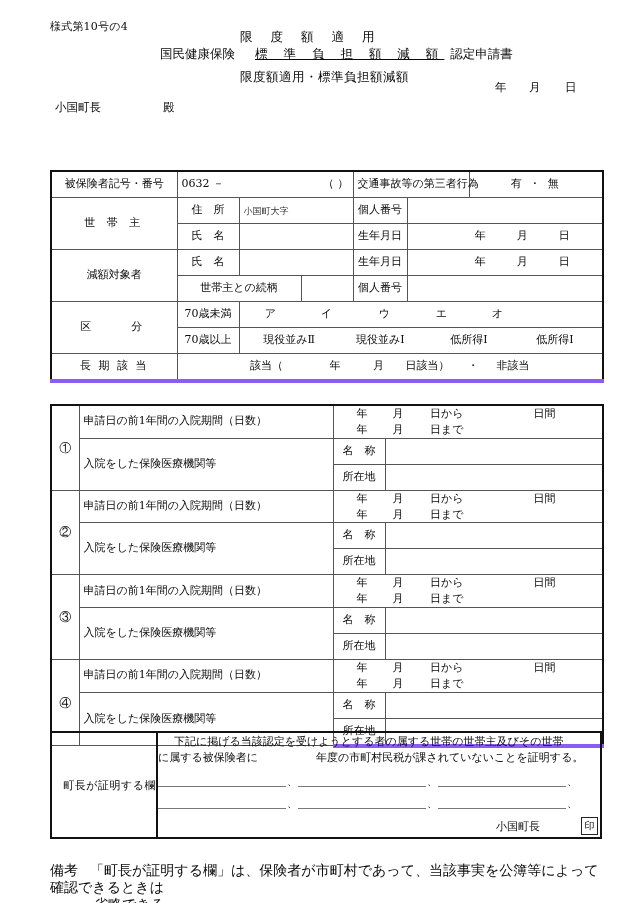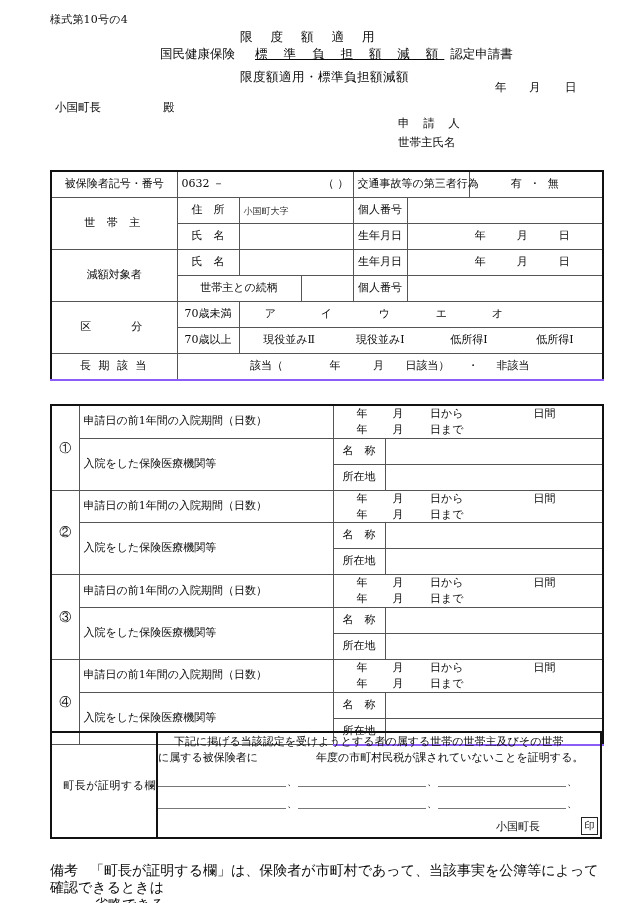--- a/index.html
+++ b/index.html
@@ -18,21 +18,21 @@
   .page {
     position: absolute;
     left: 0; top: 0;
     width: 630px;
     height: 903px;
   }
 
   
   .form-no {
     position: absolute;
-    left: 50px; top: 12px;
+    left: 50px; top: 19px;
     font-size: 11px;
     letter-spacing: 0.2px;
     white-space: nowrap;
   }
   .title-block {
     position: absolute;
     left: 160px; top: 28px;
     width: 330px;
     font-size: 12.5px;
     line-height: 17px;
@@ -99,21 +99,21 @@
   .main-table td {
     border: 1px solid #555;
     padding: 0 4px;
     height: 25px;
     vertical-align: middle;
     line-height: 1.35;
   }
   .main-table .outer-top { border-top: 2px solid #111; }
   .main-table .outer-left { border-left: 2px solid #111; }
   .main-table .outer-right { border-right: 2px solid #111; }
-  .main-table .outer-bottom { border-bottom: 2px solid #8b5cf6; }
+  .main-table .outer-bottom { border-bottom: 4px solid #8b5cf6; }
 
   .c { text-align: center; }
   .l { text-align: left; }
   .sp2 { letter-spacing: 2px; }
   .sp4 { letter-spacing: 4px; }
   .sp6 { letter-spacing: 6px; }
   .nowrap { white-space: nowrap; }
 
   .hint-addr {
     font-size: 9px;
@@ -254,24 +254,20 @@
   </div>
 
   <div class="date-line">
     <span class="g1">年</span><span class="g2">月</span><span>日</span>
   </div>
 
   <div class="addressee">
     <span>小国町長</span><span class="dono">殿</span>
   </div>
 
-  <div class="applicant">
-    <div class="r1">申 請 人</div>
-    <div class="r2">世帯主氏名</div>
-  </div>
 
   <table class="main-table">
     <colgroup>
       <col style="width:22px">
       <col style="width:104px">
       <col style="width:62px">
       <col style="width:62px">
       <col style="width:52px">
       <col style="width:54px">
       <col style="width:62px">

